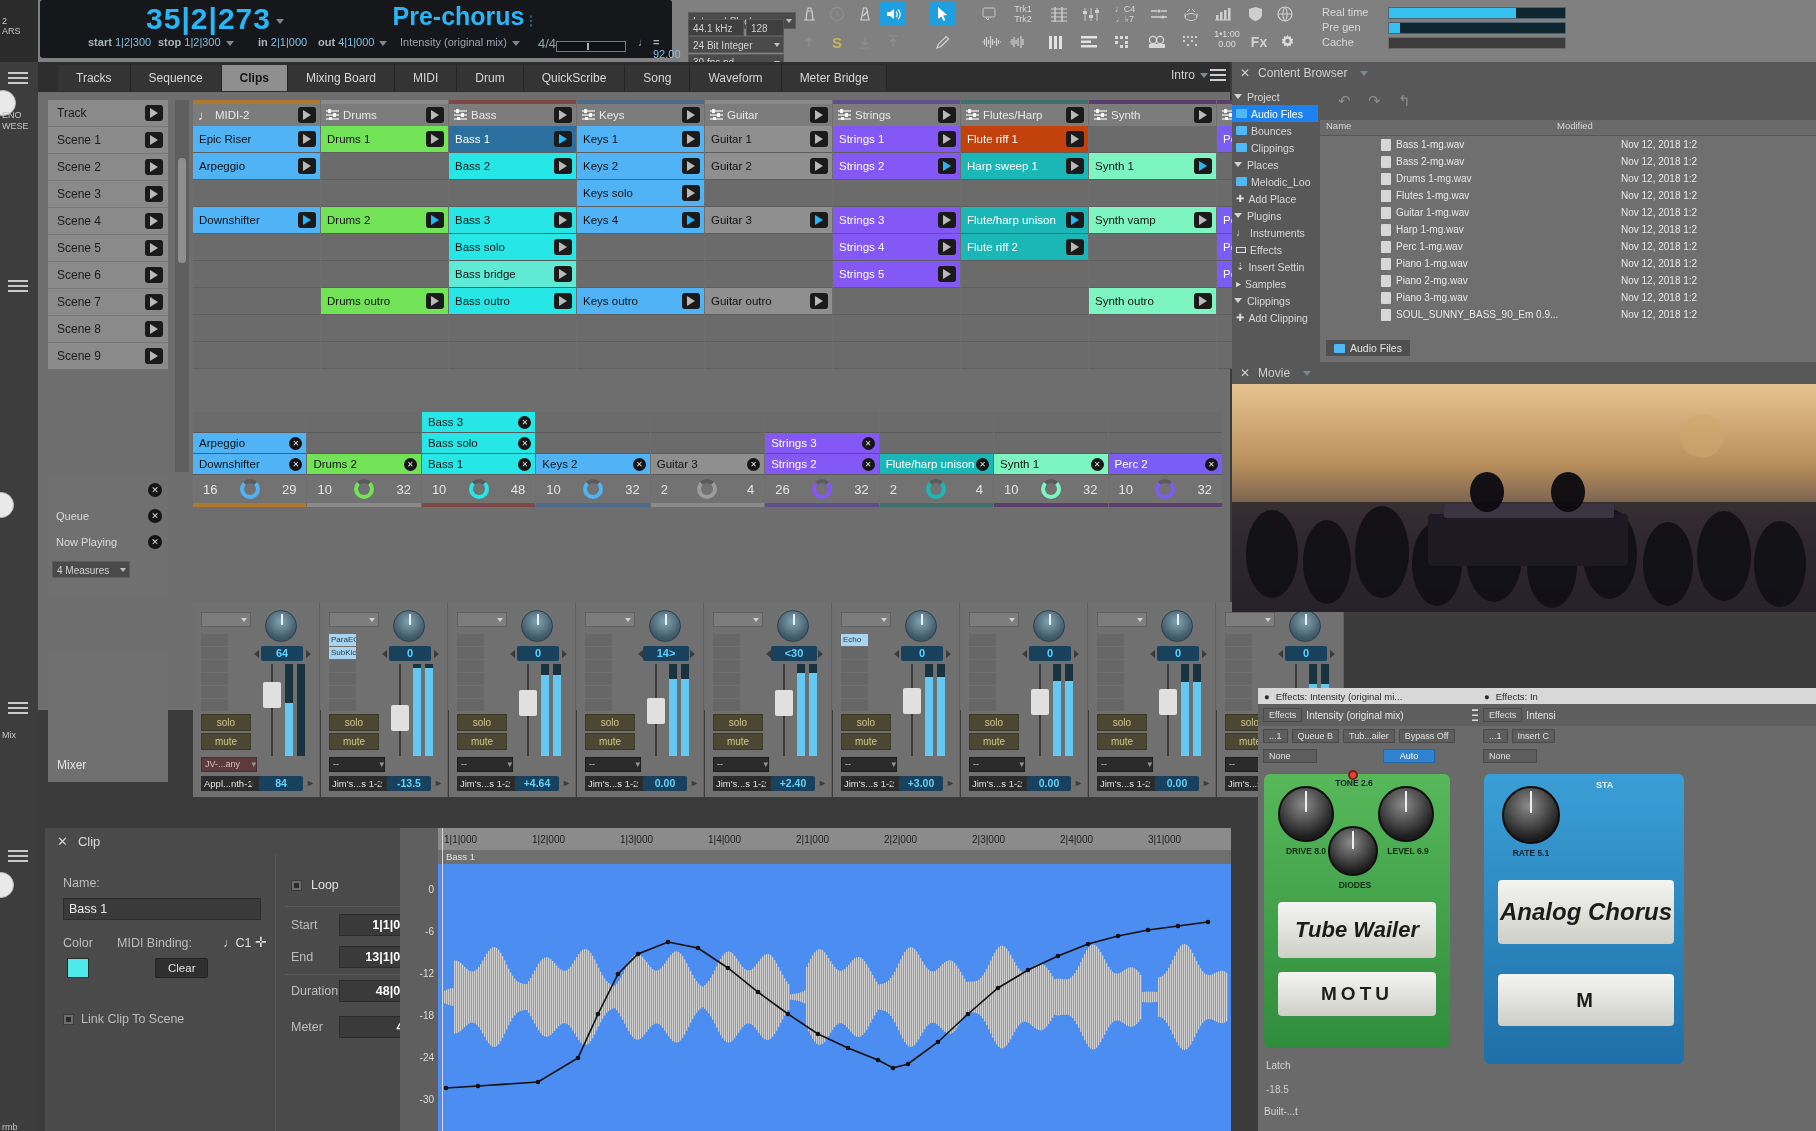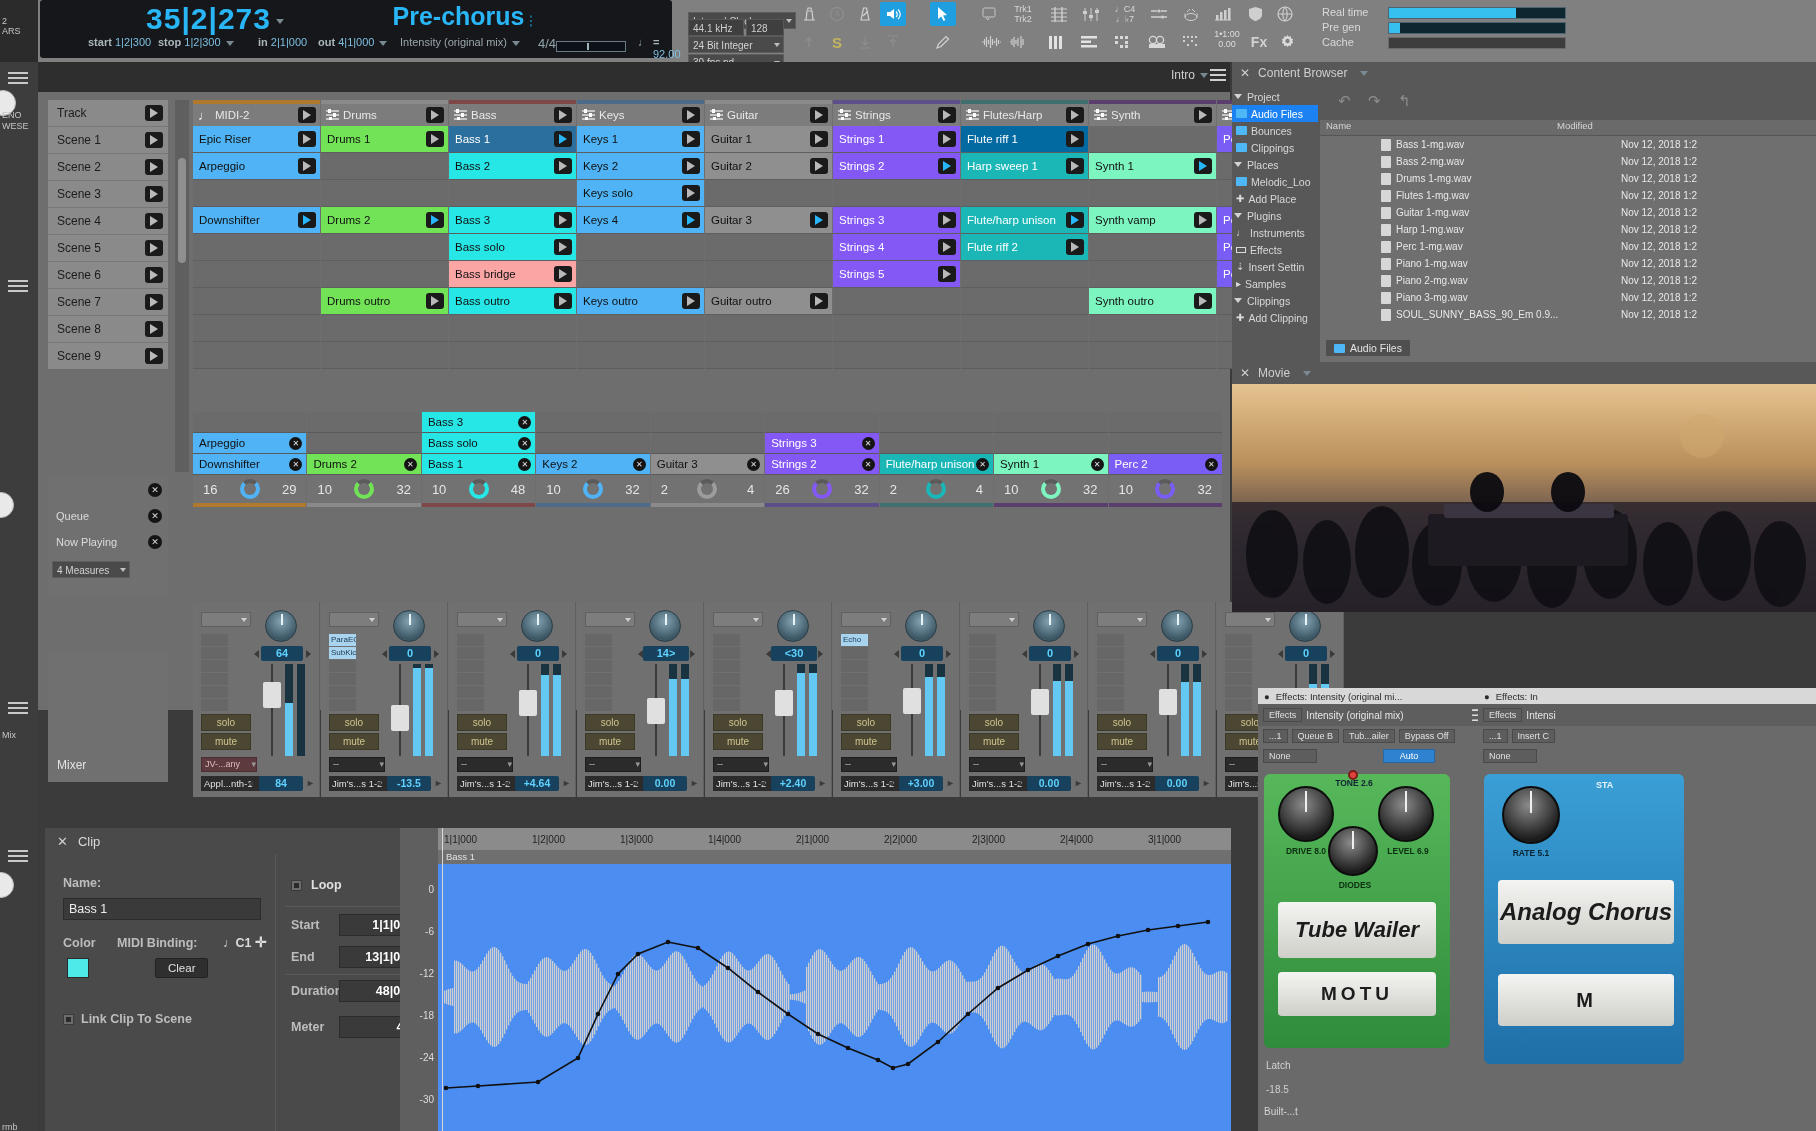--- a/index.html
+++ b/index.html
@@ -127,21 +127,21 @@
   .botname { position:absolute; left:8px; bottom:6px; width:62px; height:15px; background:#2b2b2b;
       color:#e0e0e0; font-size:9.5px; padding-left:3px; line-height:15px; overflow:hidden; white-space:nowrap;}
   .vol-v { position:absolute; bottom:6px; right:16px; width:44px; height:15px; background:#17415c;
       color:#5fd2ff; font-size:10.5px; font-weight:bold; text-align:center; line-height:15px; border-radius:2px;}
   .vol-ar { position:absolute; bottom:9px; color:#3a3a3a; font-size:9px;}
 
   
   .clipeditor { position:absolute; left:45px; top:828px; width:390px; height:303px; background:#4a4a4a;}
   .ce-title { height:26px; display:flex; align-items:center; gap:10px; padding-left:12px; color:#d9d9d9; font-size:13px;}
   .ce-body { position:relative; height:277px;}
-  .ce-lbl { position:absolute; color:#bdbdbd; font-size:12.5px;font-weight:bold;}
+  .ce-lbl { position:absolute; color:#bdbdbd; font-size:12.5px;}
   .ce-input { position:absolute; background:#3a3a3a; border:1px solid #2c2c2c; color:#ededed;
       font-size:12.5px; padding:3px 5px; }
   .ce-val { position:absolute; background:#3a3a3a; border:1px solid #2c2c2c; color:#fff;
       font-size:12.5px; font-weight:bold; text-align:right; padding:3px 8px; width:84px;}
   .swatch { position:absolute; width:22px; height:20px; background:#4ee9e9; border:1px solid #2b2b2b;}
   .clearbtn { position:absolute; background:#2f2f2f; border:1px solid #222; color:#e2e2e2; font-size:11.5px;
       padding:3px 12px; border-radius:2px;}
   .cb { position:absolute; width:11px; height:11px; background:#6c6c6c; border:1px solid #3b3b3b;}
   .cb i { position:absolute; left:2px; top:2px; width:5px; height:5px; background:#2a2a2a;}
   .divline { position:absolute; background:#595959; height:1px;}
@@ -476,20 +476,32 @@
       </div>
     <div class="bar-wrap" style="left:1388px;top:22px">
         <i style="width:6%"></i>
       </div>
     <div class="bar-wrap" style="left:1388px;top:37px;background:#3d3d3d;border-color:#6a6a6a">
         <i style="width:0%"></i>
       </div>
   </div>
 
   <div class="tabstrip">
+    <div class="tabs" id="tabs-host">
+        <div class="tab">Tracks</div>
+        <div class="tab">Sequence</div>
+        <div class="tab active">Clips</div>
+        <div class="tab">Mixing Board</div>
+        <div class="tab">MIDI</div>
+        <div class="tab">Drum</div>
+        <div class="tab">QuickScribe</div>
+        <div class="tab">Song</div>
+        <div class="tab">Waveform</div>
+        <div class="tab">Meter Bridge</div>
+      </div>
     <div class="intro-ctl">
       <span>Intro</span><span class="tri-sm"></span>
     </div>
     <div class="hamb">
         <i></i>
         <i></i>
         <i></i>
       </div>
   </div>
 
@@ -698,21 +710,21 @@
               <span class="cellbtn">
                 <span class="p"></span>
               </span>
             </div>
             <div class="cell" style="background: rgb(39, 230, 230);">
               <span class="t">Bass solo</span>
               <span class="cellbtn">
                 <span class="p"></span>
               </span>
             </div>
-            <div class="cell" style="background: #fca5a5; align-items: center;">
+            <div class="cell" style="background: #5eead4; align-items: center;">
               <span class="t">Bass bridge</span>
               <span class="cellbtn">
                 <span class="p"></span>
               </span>
             </div>
             <div class="cell" style="background: rgb(39, 230, 230);">
               <span class="t">Bass outro</span>
               <span class="cellbtn">
                 <span class="p"></span>
               </span>
@@ -877,21 +889,21 @@
                     <rect x="2" y="0" width="3" height="4" fill="#fff"></rect>
                     <rect x="7" y="4" width="3" height="4" fill="#fff"></rect>
                     <rect x="3" y="8" width="3" height="3" fill="#fff"></rect>
                   </svg></span>
                 <span>Flutes/Harp</span>
               </span>
               <span class="cellbtn">
                 <span class="p"></span>
               </span>
             </div>
-            <div class="cell" style="background: #0369a1; color: rgb(255, 255, 255);">
+            <div class="cell" style="background: #c2410c; color: rgb(255, 255, 255);">
               <span class="t">Flute riff 1</span>
               <span class="cellbtn">
                 <span class="p"></span>
               </span>
             </div>
             <div class="cell" style="background: rgb(27, 183, 183); color: rgb(255, 255, 255);">
               <span class="t">Harp  sweep 1</span>
               <span class="cellbtn">
                 <span class="p"></span>
               </span>

